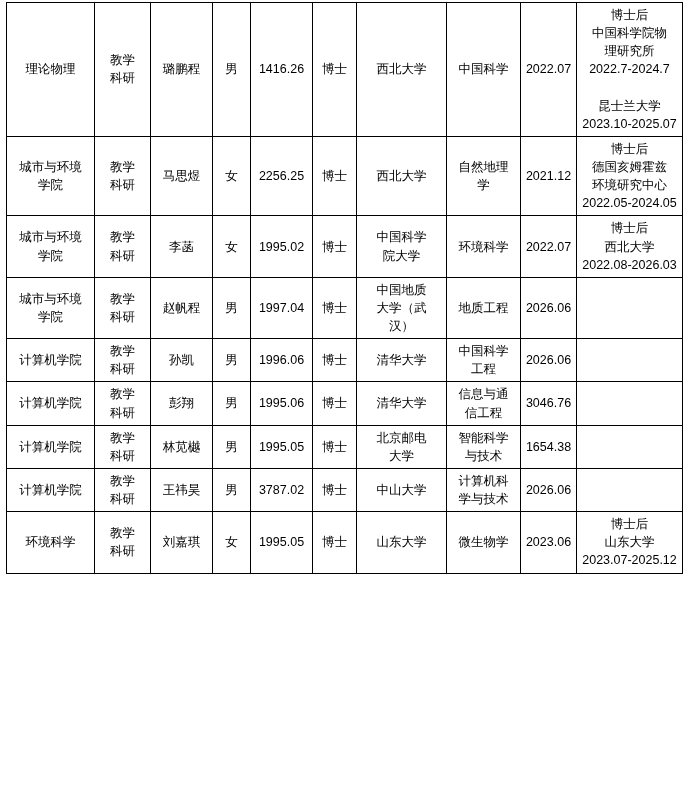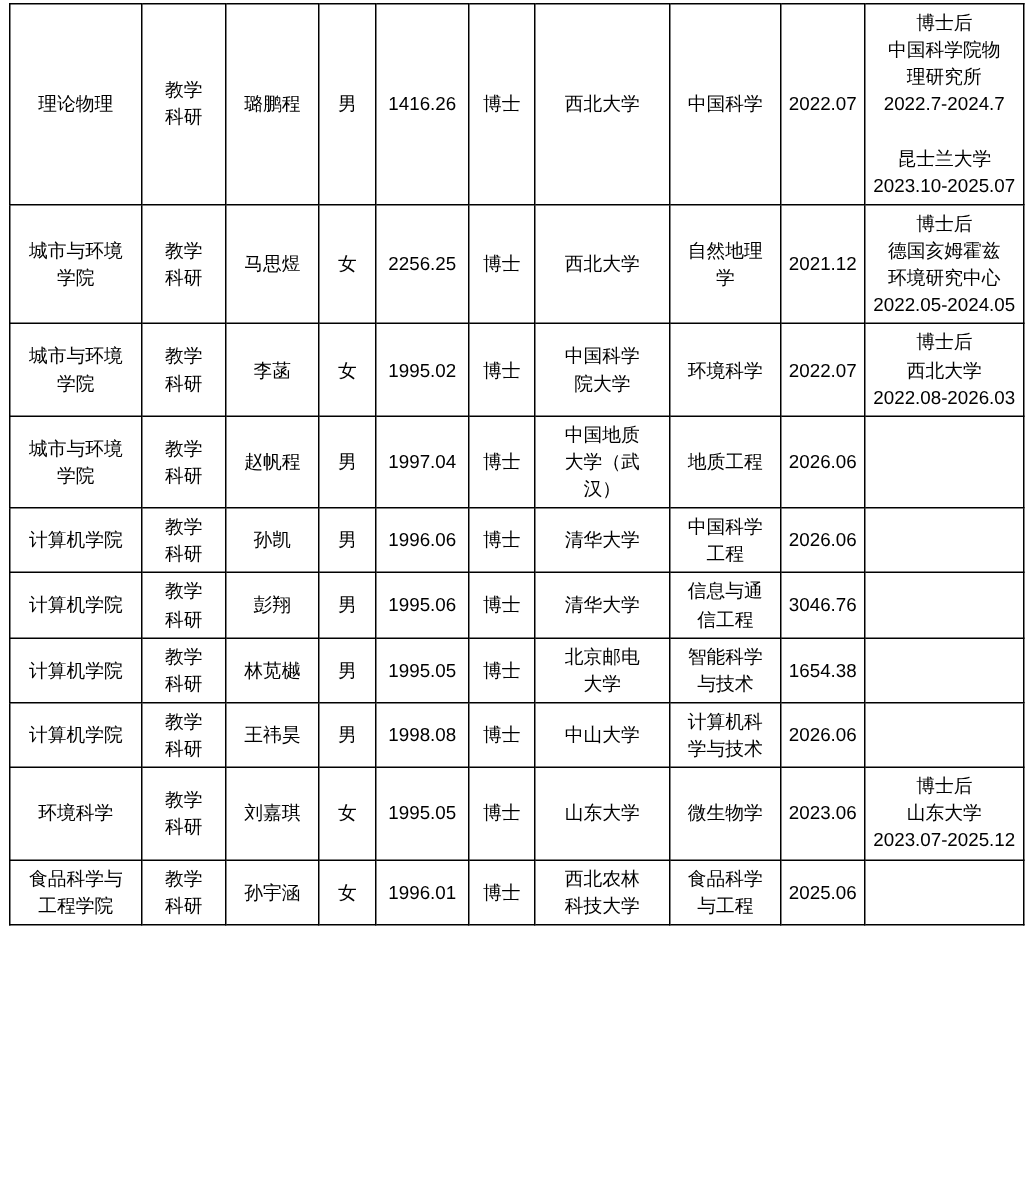--- a/index.html
+++ b/index.html
@@ -186,21 +186,21 @@
 与技术</td>
           <td class="cell-text">1654.38</td>
           <td class="cell-note"></td>
         </tr>
         <tr>
           <td class="cell-text">计算机学院</td>
           <td class="cell-text">教学
 科研</td>
           <td class="cell-text">王祎昊</td>
           <td class="cell-text">男</td>
-          <td class="cell-text">1998.08</td>
+          <td class="cell-text">3787.02</td>
           <td class="cell-text">博士</td>
           <td class="cell-text">中山大学</td>
           <td class="cell-text">计算机科
 学与技术</td>
           <td class="cell-text">2026.06</td>
           <td class="cell-note"></td>
         </tr>
         <tr>
           <td class="cell-text">环境科学</td>
           <td class="cell-text">教学
@@ -209,31 +209,15 @@
           <td class="cell-text">女</td>
           <td class="cell-text">1995.05</td>
           <td class="cell-text">博士</td>
           <td class="cell-text">山东大学</td>
           <td class="cell-text">微生物学</td>
           <td class="cell-text">2023.06</td>
           <td class="cell-note">博士后
 山东大学
 2023.07-2025.12</td>
         </tr>
-        <tr>
-          <td class="cell-text">食品科学与
-工程学院</td>
-          <td class="cell-text">教学
-科研</td>
-          <td class="cell-text">孙宇涵</td>
-          <td class="cell-text">女</td>
-          <td class="cell-text">1996.01</td>
-          <td class="cell-text">博士</td>
-          <td class="cell-text">西北农林
-科技大学</td>
-          <td class="cell-text">食品科学
-与工程</td>
-          <td class="cell-text">2025.06</td>
-          <td class="cell-note"></td>
-        </tr>
       </tbody>
   </table>
 </div>
 
 </body></html>

